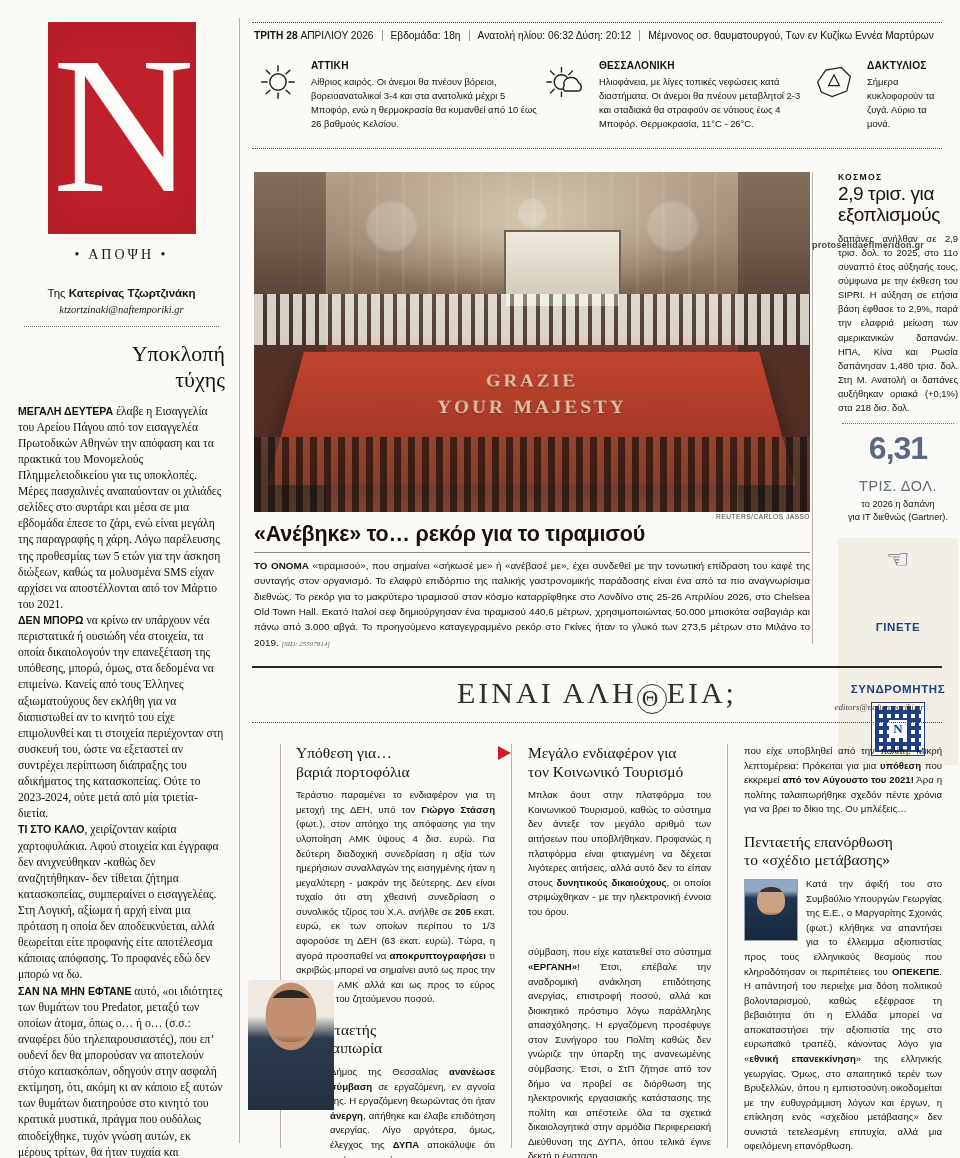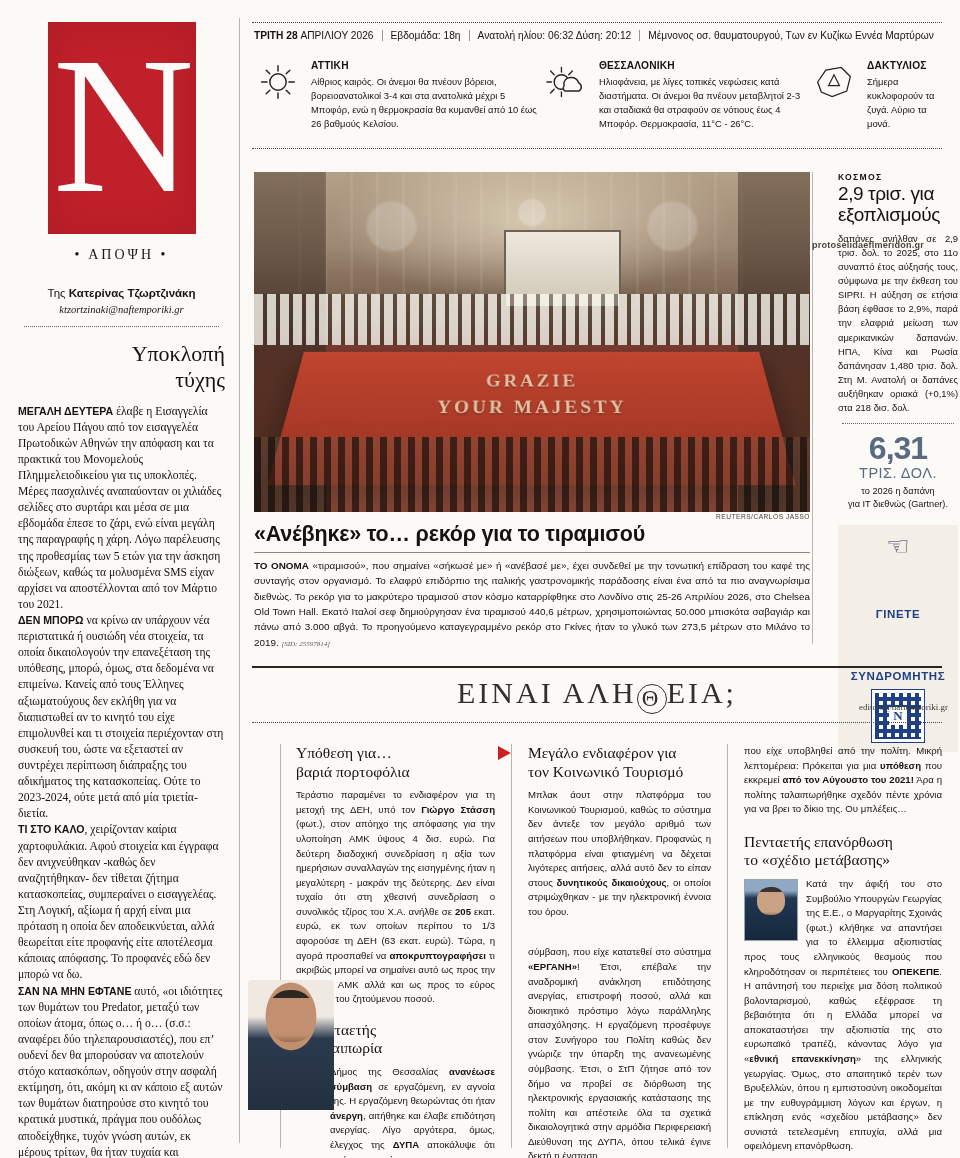--- a/index.html
+++ b/index.html
@@ -282,21 +282,21 @@
     color: #5a6a80;
     letter-spacing: -1px;
     line-height: 1;
     margin-top: 4px;
   }
   .rc-big-unit {
     text-align: center;
     font-size: 14.5px;
     color: #5a6a80;
     letter-spacing: .5px;
-    margin-top: 1px;
+    margin-top: 14px;
   }
   .rc-big-sub {
     text-align: center;
     font-size: 9.2px;
     line-height: 1.4;
     margin-top: 4px;
   }
   .promo {
     margin-top: 14px;
     background: #f4efe6;
@@ -358,22 +358,23 @@
     display: inline-block;
     border: 1.6px solid #32302c;
     border-radius: 50%;
     width: 30px; height: 30px;
     line-height: 27px;
     text-align: center;
     font-size: 23px;
     vertical-align: -3px;
   }
   .sec-mail {
-    position: absolute; right: 12px; top: 702px;
-    font-family: "Liberation Serif", serif;
+    position: absolute; right: 36px; top: 702px;
+    font-family: "Liberation Serif", serif;
+    font-style: italic;
     font-size: 9px;
     color: #3c3935;
   }
   .sec-rule-bottom {
     position: absolute; left: 252px; top: 722px; width: 690px;
     border-top: 1.5px dotted #4a4742;
   }
 
   
   .cols {

